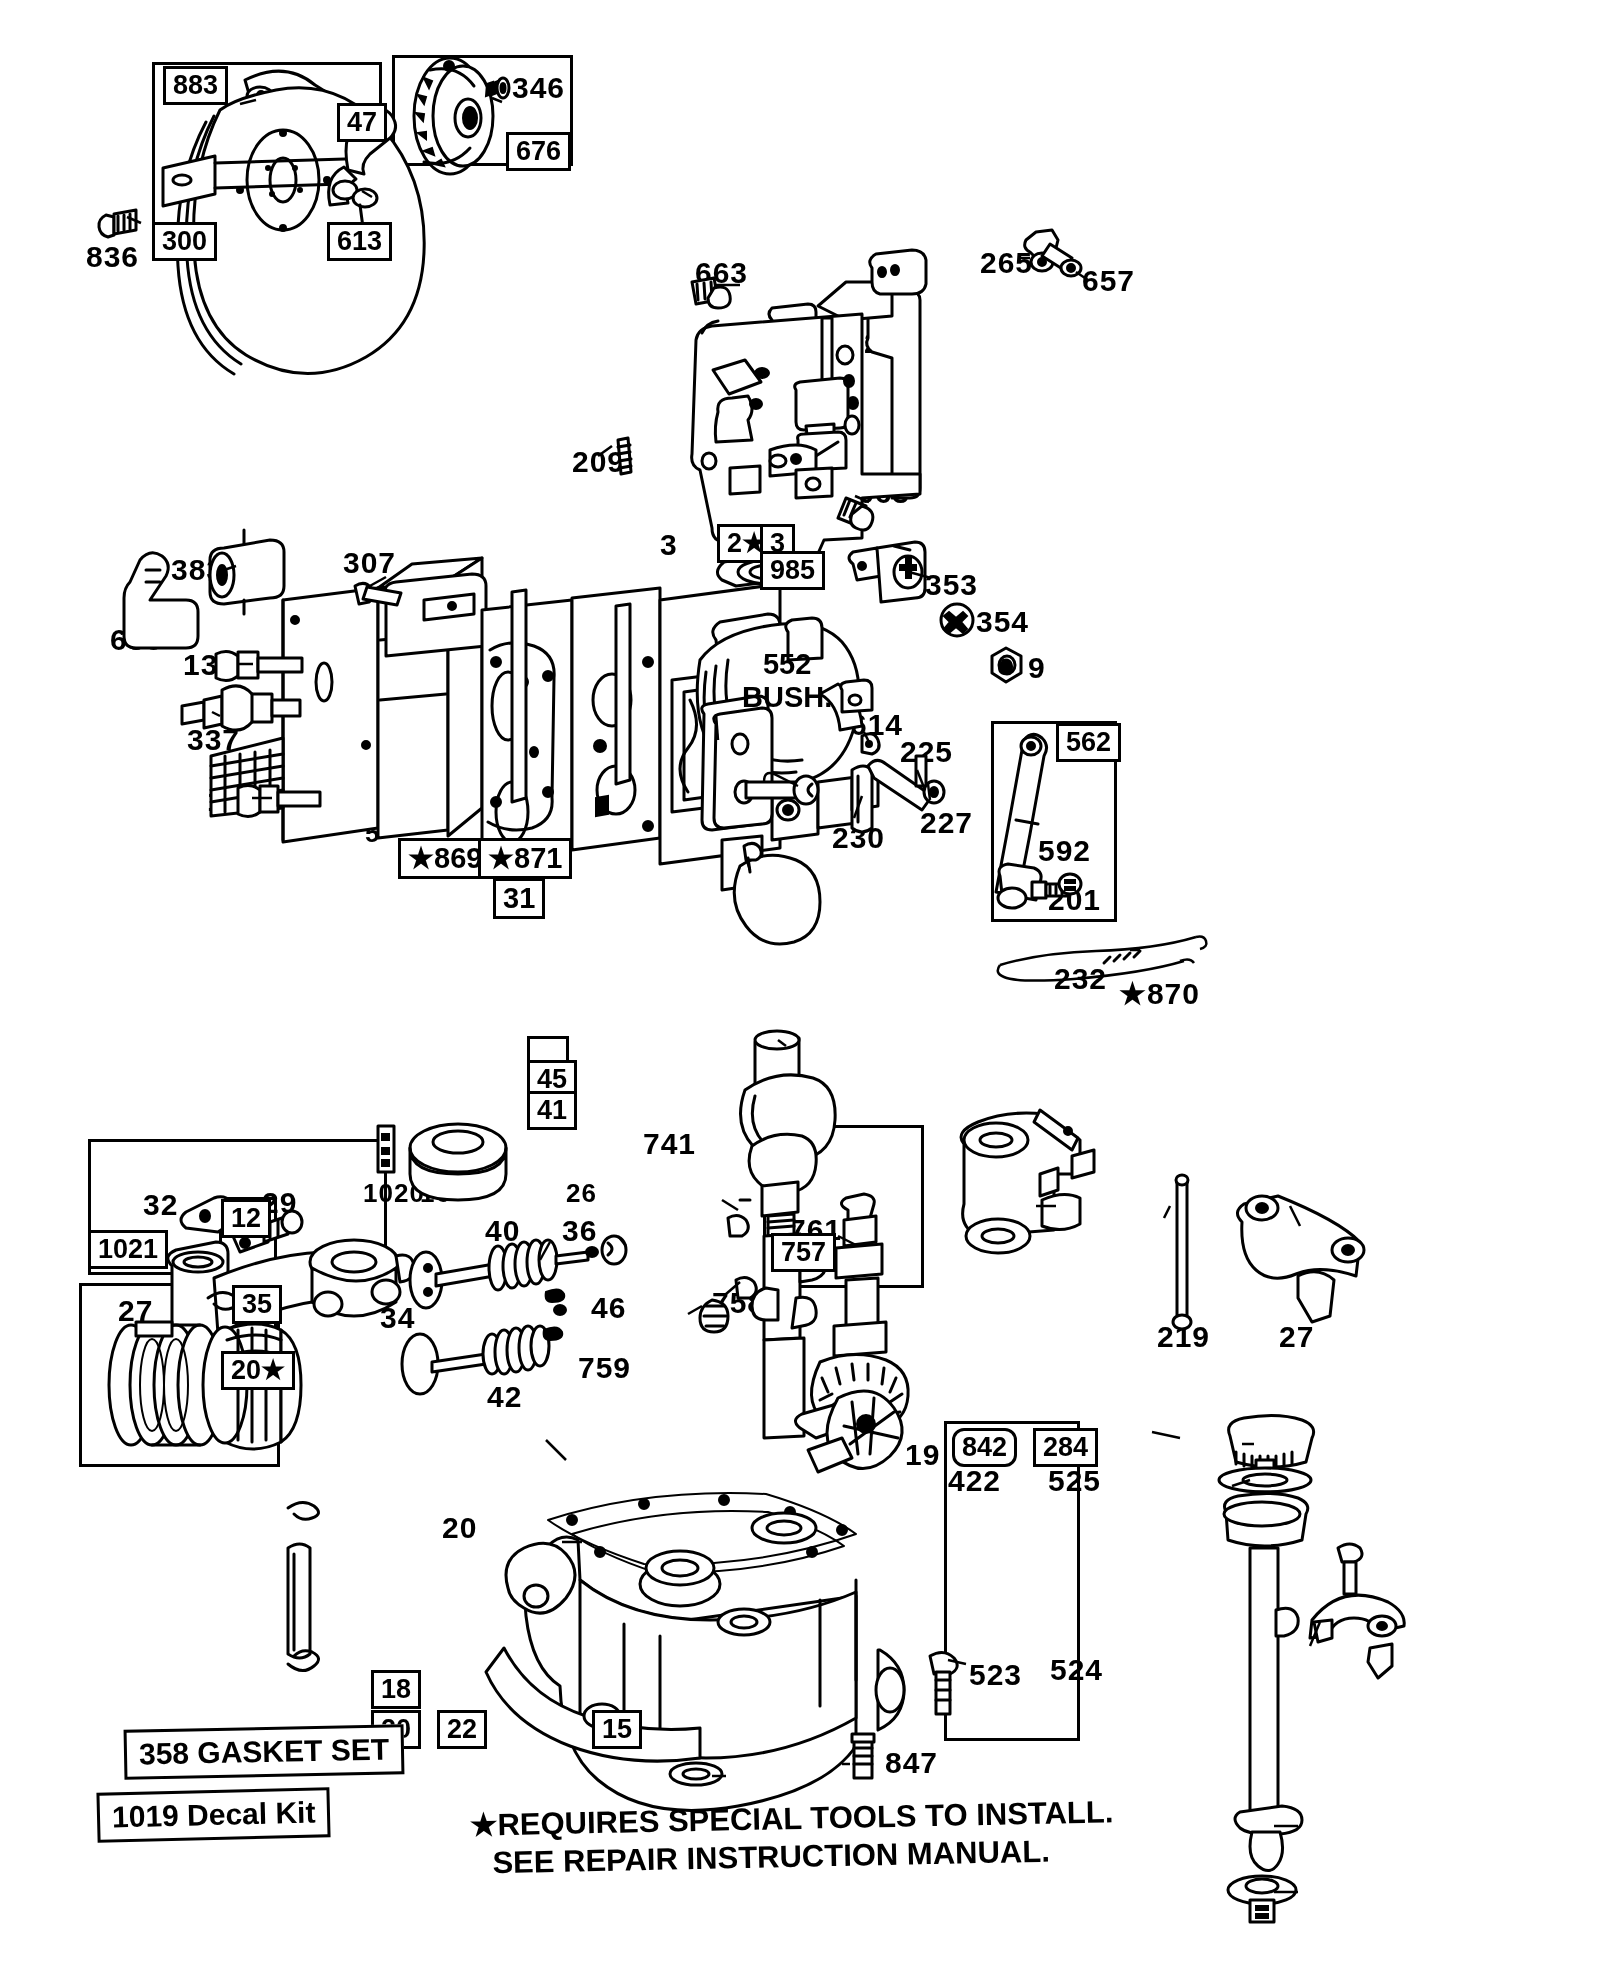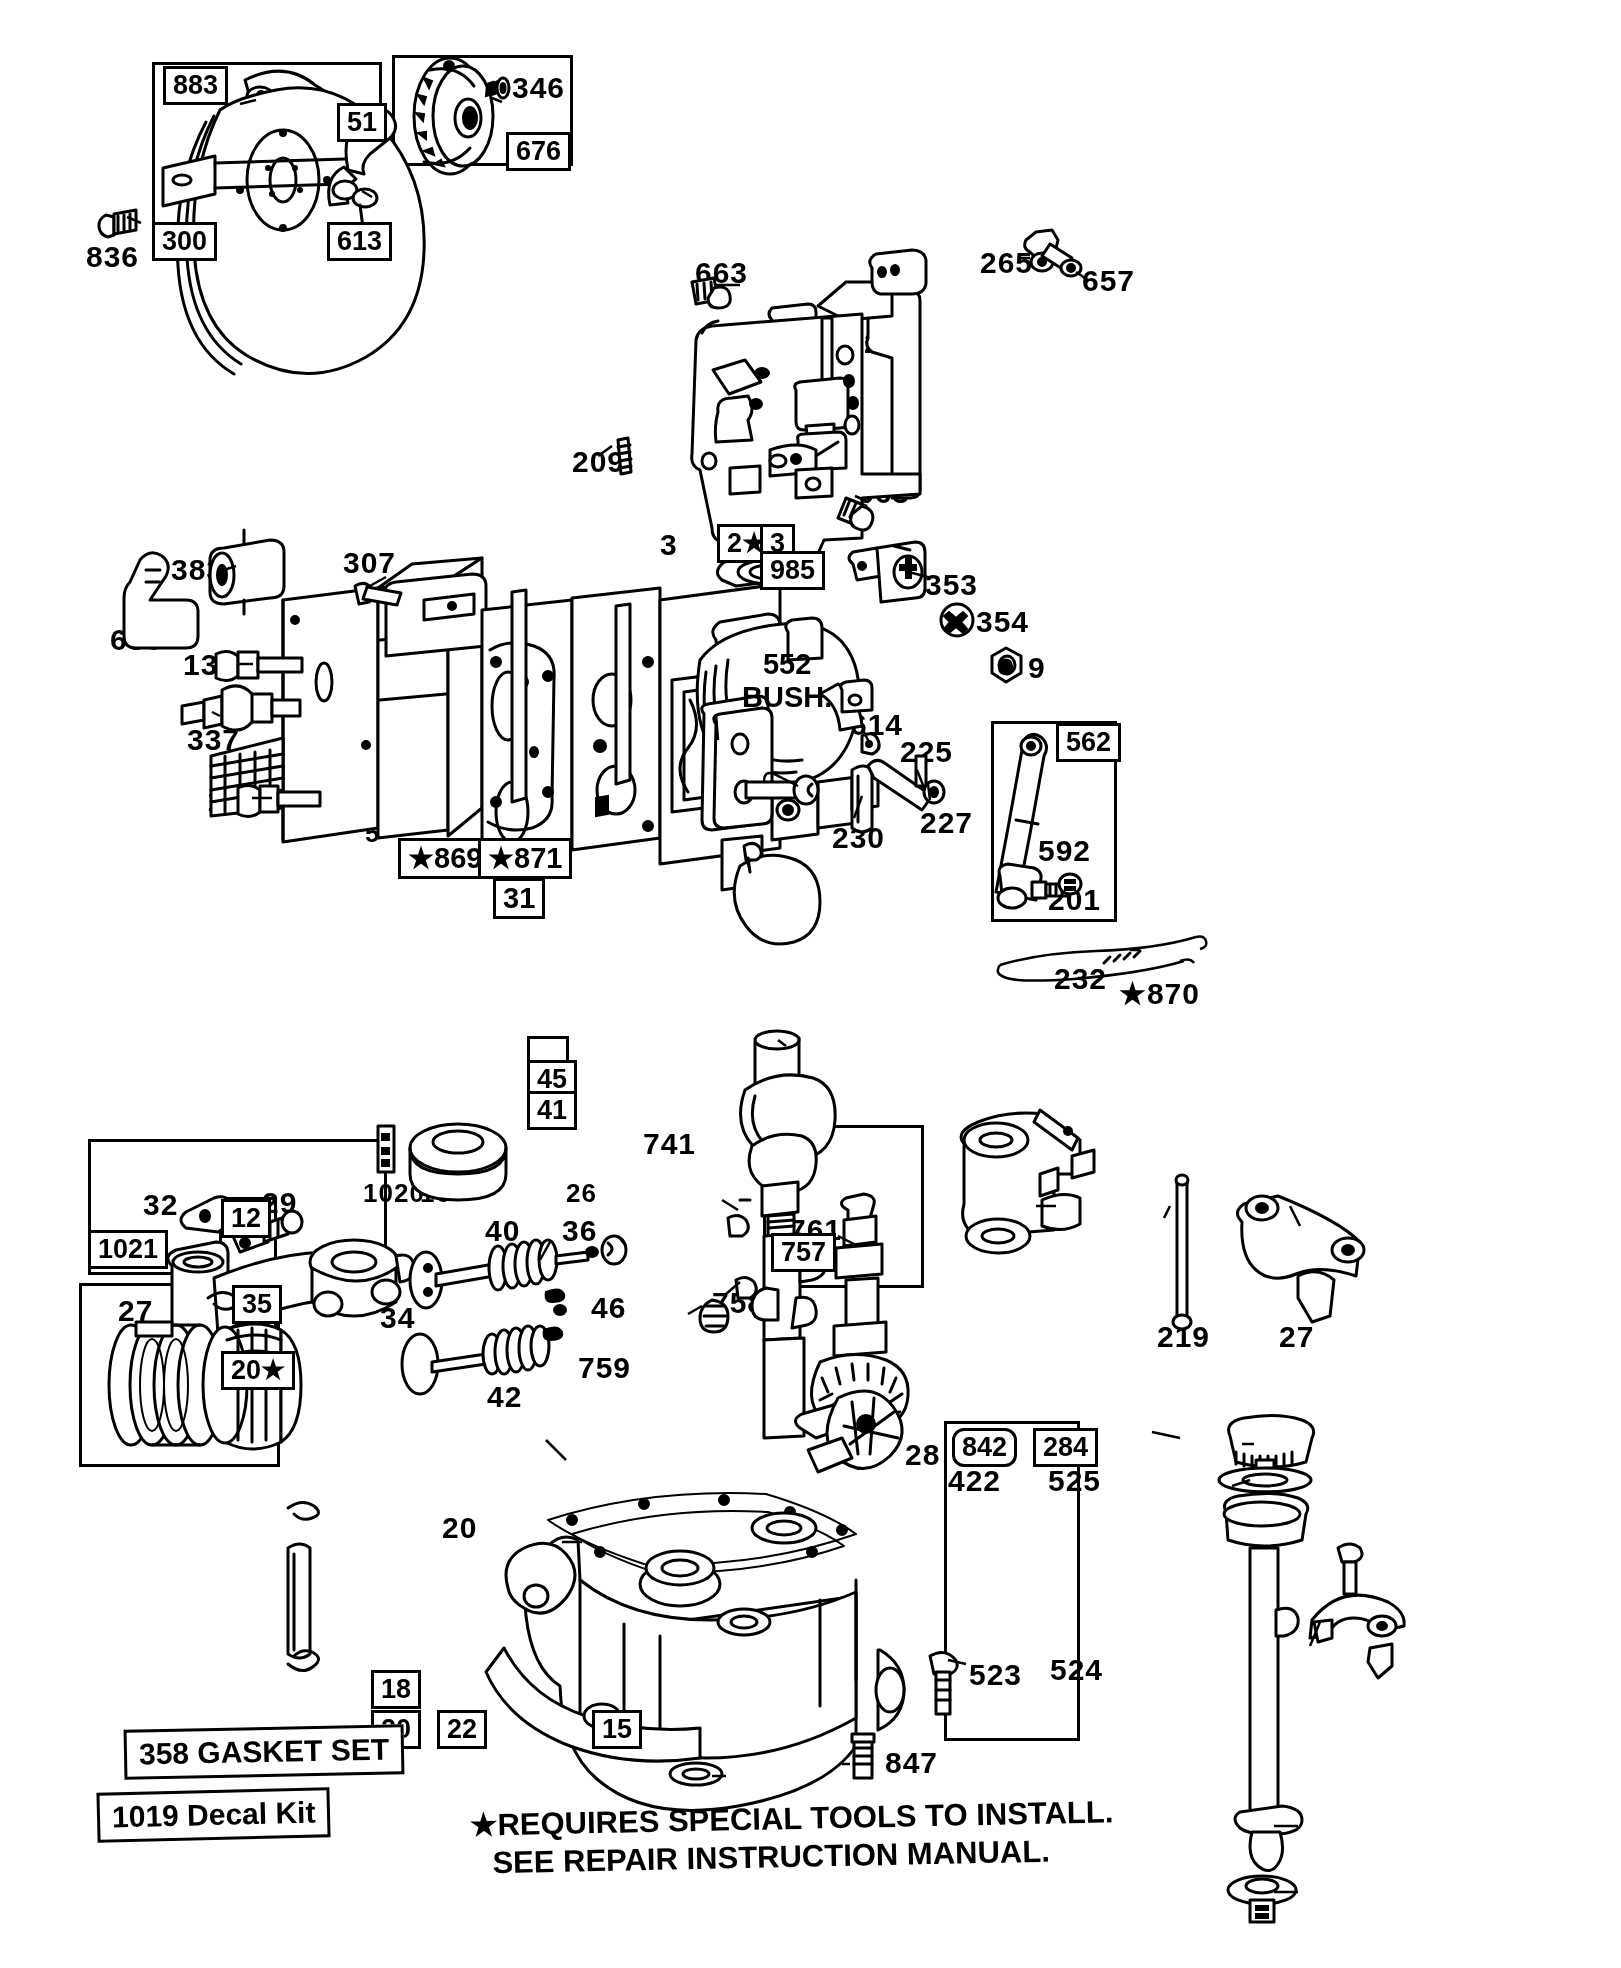--- a/index.html
+++ b/index.html
@@ -583,21 +583,21 @@
   <div class="frame" style="left:392px;top:55px;width:175px;height:105px;"></div>
   <div class="frame" style="left:991px;top:721px;width:120px;height:195px;"></div>
   <div class="frame" style="left:88px;top:1139px;width:293px;height:130px;"></div>
   <div class="frame" style="left:79px;top:1283px;width:195px;height:178px;"></div>
   <div class="frame" style="left:763px;top:1125px;width:155px;height:157px;"></div>
   <div class="frame" style="left:944px;top:1421px;width:130px;height:314px;"></div>
   <div class="frame" style="left:219px;top:1197px;width:52px;height:197px;"></div>
   <div class="frame" style="left:527px;top:1036px;width:36px;height:86px;"></div>
 
   <div class="tag" style="left:163px;top:66px;">883</div>
-  <div class="tag" style="left:337px;top:103px;">51</div>
+  <div class="tag" style="left:337px;top:103px;">47</div>
   <div class="tag" style="left:152px;top:222px;">300</div>
   <div class="tag" style="left:327px;top:222px;">613</div>
   <div class="tag" style="left:506px;top:132px;">676</div>
 
   <div class="tag" style="left:717px;top:524px;">2★</div>
   <div class="tag" style="left:760px;top:524px;">3</div>
   <div class="tag" style="left:760px;top:551px;">985</div>
 
   <div class="tag" style="left:1056px;top:723px;">562</div>
 
@@ -677,21 +677,21 @@
   <div class="cal" style="left:485px;top:1216px;">40</div>
   <div class="cal" style="left:562px;top:1216px;">36</div>
   <div class="cal" style="left:487px;top:1382px;">42</div>
   <div class="cal" style="left:591px;top:1293px;">46</div>
   <div class="cal" style="left:578px;top:1353px;">759</div>
   <div class="cal" style="left:712px;top:1288px;">758</div>
 
   <div class="cal" style="left:789px;top:1215px;">761</div>
   <div class="cal" style="left:1157px;top:1322px;">219</div>
   <div class="cal" style="left:1279px;top:1322px;">27</div>
-  <div class="cal" style="left:905px;top:1440px;">28</div>
+  <div class="cal" style="left:905px;top:1440px;">19</div>
 
   <div class="cal" style="left:442px;top:1513px;">20</div>
   <div class="cal" style="left:969px;top:1660px;">523</div>
   <div class="cal" style="left:885px;top:1748px;">847</div>
 
   <div class="cal" style="left:948px;top:1466px;">422</div>
   <div class="cal" style="left:1048px;top:1466px;">525</div>
   <div class="cal" style="left:1050px;top:1655px;">524</div>
   <div class="cal" style="left:1302px;top:1812px;"></div>
   <div class="cal" style="left:1302px;top:1878px;"></div>

